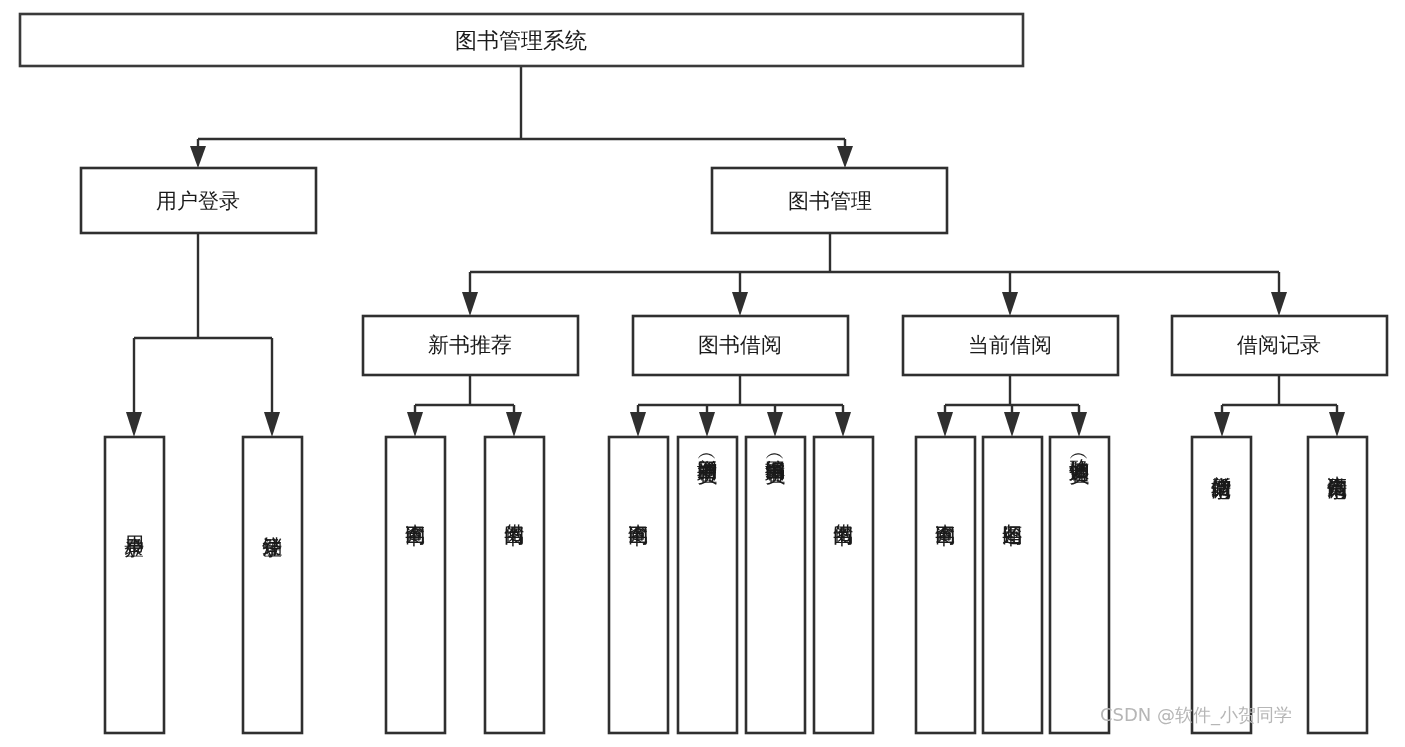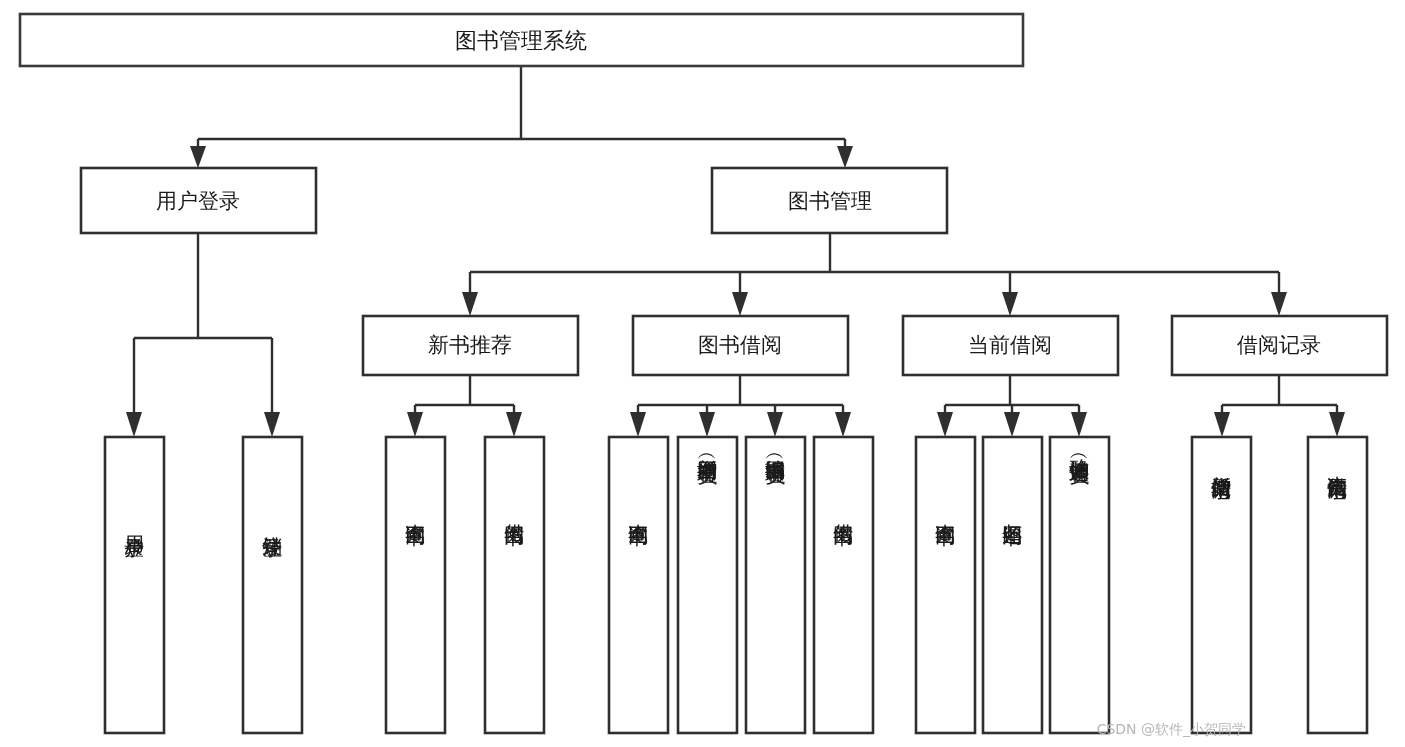--- a/index.html
+++ b/index.html
@@ -13,20 +13,21 @@
     height: 747px;
     font-family: "DejaVu Sans", "Liberation Sans", sans-serif;
     overflow: hidden;
     position: relative;
   }
   #diagram-root {
     position: relative;
     width: 1254px;
     height: 747px;
     background: #ffffff;
+    padding-left: 46px;
   }
   svg.diagram-canvas {
     position: absolute;
     left: 0;
     top: 0;
     width: 1405px;
     height: 747px;
   }
   .node-rect {
     fill: #ffffff;
@@ -72,23 +73,23 @@
     line-height: 1.04;
     color: #1a1a1a;
     letter-spacing: 1px;
     white-space: nowrap;
     pointer-events: none;
     text-align: start;
   }
   #watermark {
     position: absolute;
     right: 8px;
-    bottom: 8px;
-    font-family: "DejaVu Sans", "Liberation Sans", sans-serif;
-    font-size: 14px;
+    bottom: 20px;
+    font-family: "DejaVu Sans", "Liberation Sans", sans-serif;
+    font-size: 18px;
     color: #b6b6b6;
     white-space: nowrap;
     user-select: none;
     margin-left: 20px;
   }
 </style>
 </head>
 <body>
 
 <div id="diagram-root">

